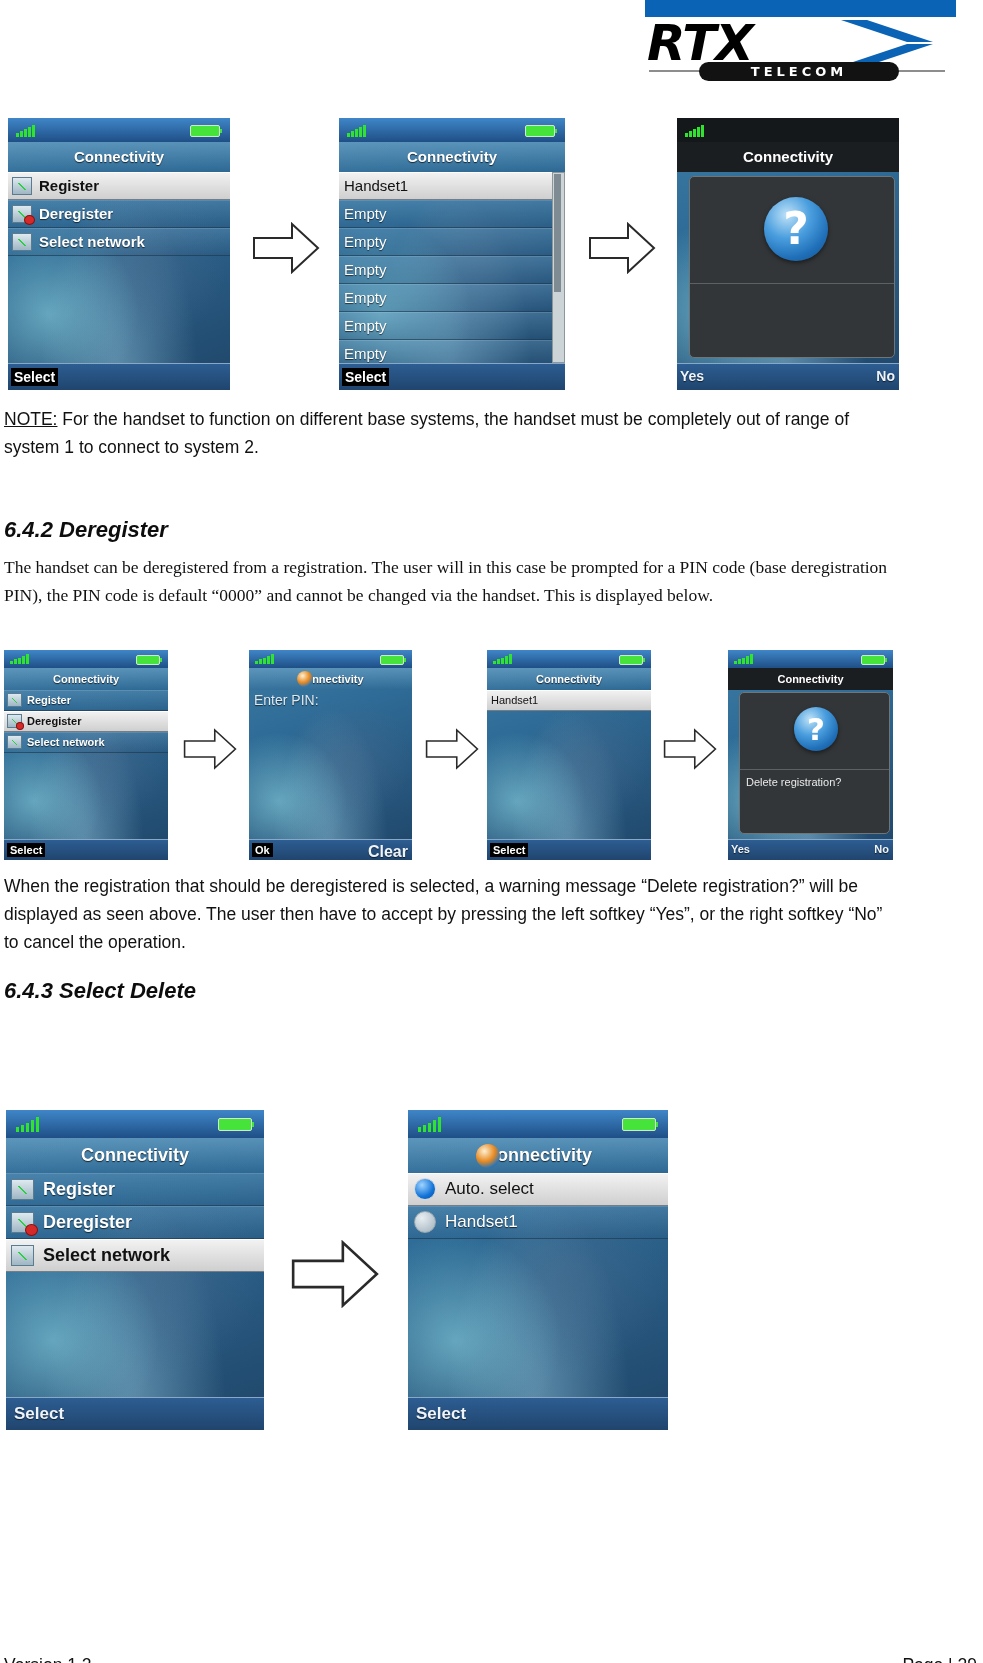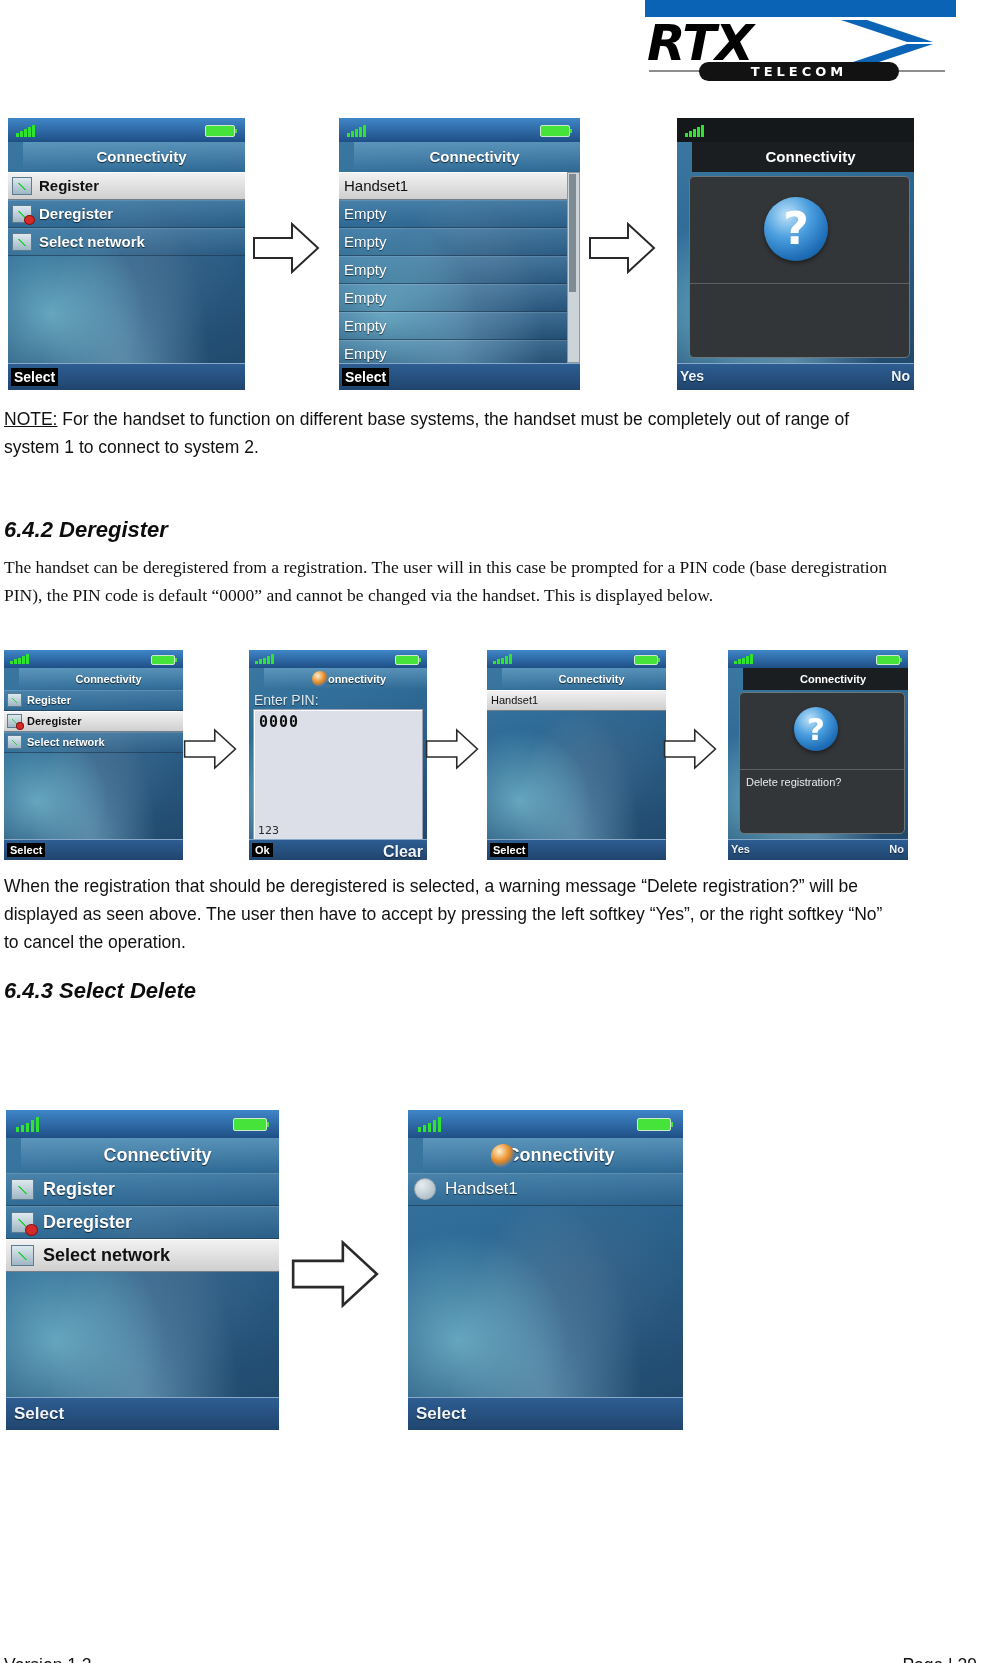--- a/index.html
+++ b/index.html
@@ -20,21 +20,21 @@
   .tele-pill{position:absolute;left:54px;top:62px;width:200px;height:19px;background:#121212;
     border-radius:10px;color:#ffffff;font-size:13px;font-weight:bold;letter-spacing:4px;
     text-align:center;line-height:19px;font-family:"DejaVu Sans", sans-serif;}
 
   
   .para{position:absolute;font-size:17.5px;line-height:28px;color:#111;}
   .h3{position:absolute;font-size:22px;font-weight:bold;font-style:italic;color:#0d0d0d;}
   .u{text-decoration:underline;}
 
   
-  .screen{position:absolute;background:#2a5d86;overflow:hidden;padding-left:15px;}
+  .screen{position:absolute;background:#2a5d86;overflow:hidden;}
   .statusbar{position:absolute;left:0;top:0;width:100%;
     background:linear-gradient(#3f86c8,#1f4f86);}
   .statusbar.dark{background:#15181a;}
   .sig{position:absolute;display:flex;align-items:flex-end;gap:1px;}
   .sig i{display:block;width:3px;background:#2fe32f;border-radius:0;}
   .batt{position:absolute;background:#46e33a;border:1px solid #cfe9cf;border-radius:2px;}
   .batt:after{content:"";position:absolute;right:-3px;top:30%;width:2px;height:40%;background:#46e33a;}
 
   .titlebar{position:absolute;width:100%;text-align:center;color:#ffffff;
     font-weight:bold;text-shadow:0 1px 1px rgba(0,0,0,.7);
@@ -295,24 +295,20 @@
           <i style="height:8px"></i>
           <i style="height:10px"></i>
       </div>
       <div class="batt" style="right:8px;top:5px;width:22px;height:8px;"></div>
     </div>
     <div class="titlebar" style="top:18px;height:22px;line-height:22px;font-size:11px;">
       <span class="ticon globe" style="left:48px;top:3px;width:16px;height:16px;"></span>
       <span>Connectivity</span>
     </div>
     <div class="sublabel" style="left:5px;top:42px;font-size:14px;">Enter PIN:</div>
-    <div class="edit" style="left:4px;top:59px;right:4px;bottom:20px;">
-      <div class="val" style="left:5px;top:3px;font-size:15px;"><span>0000</span></div>
-      <div class="mode" style="left:4px;bottom:2px;">123</div>
-    </div>
     <div class="softbar" style="bottom:0;height:20px;">
       <span class="sk left hl" style="top:3px;font-size:11px;">Ok</span>
       <span class="sk right" style="top:3px;font-size:16px;">Clear</span>
     </div>
   </div>
 
   <div class="arrow" style="left:425px;top:728px;">
     <svg width="54" height="42" viewBox="0 0 68 52">
         <polygon points="2,16 40,16 40,2 66,26 40,50 40,36 2,36" fill="#ffffff" stroke="#2a2a2a" stroke-width="2"></polygon>
       </svg>
@@ -422,20 +418,24 @@
           <i style="height:12px"></i>
           <i style="height:15px"></i>
       </div>
       <div class="batt" style="right:12px;top:8px;width:32px;height:11px;"></div>
     </div>
     <div class="titlebar" style="top:28px;height:35px;line-height:35px;font-size:18px;">
       <span class="ticon globe" style="left:68px;top:6px;width:24px;height:24px;"></span>
       <span>Connectivity</span>
     </div>
     <div class="rows" style="top:63px;">
+      <div class="row sel plain" style="height:32px;">
+        <span class="radio on" style="width:20px;height:20px;margin:0 9px 0 6px;"></span>
+        <span class="lbl" style="font-size:17px;">Auto. select</span>
+        </div>
       <div class="row plain" style="height:32px;">
         <span class="radio" style="width:20px;height:20px;margin:0 9px 0 6px;"></span>
         <span class="lbl" style="font-size:17px;">Handset1</span>
         </div>
     </div>
     <div class="softbar" style="bottom:0;height:32px;">
       <span class="sk left" style="top:6px;left:8px;font-size:17px;">Select</span>
     </div>
   </div>
 

